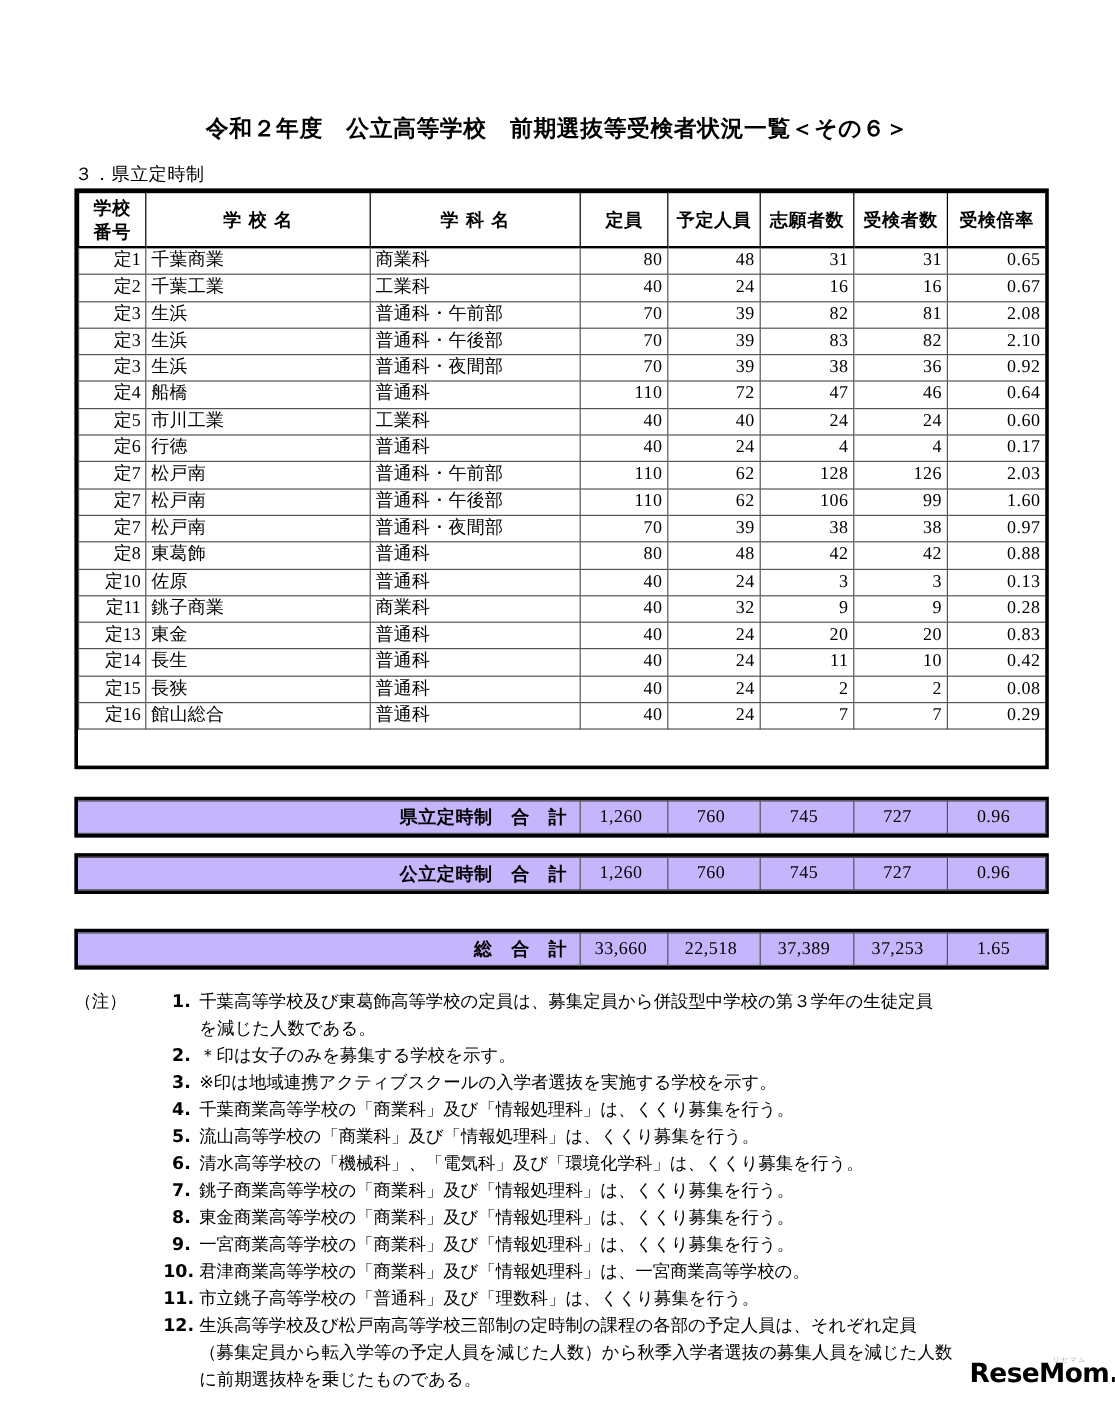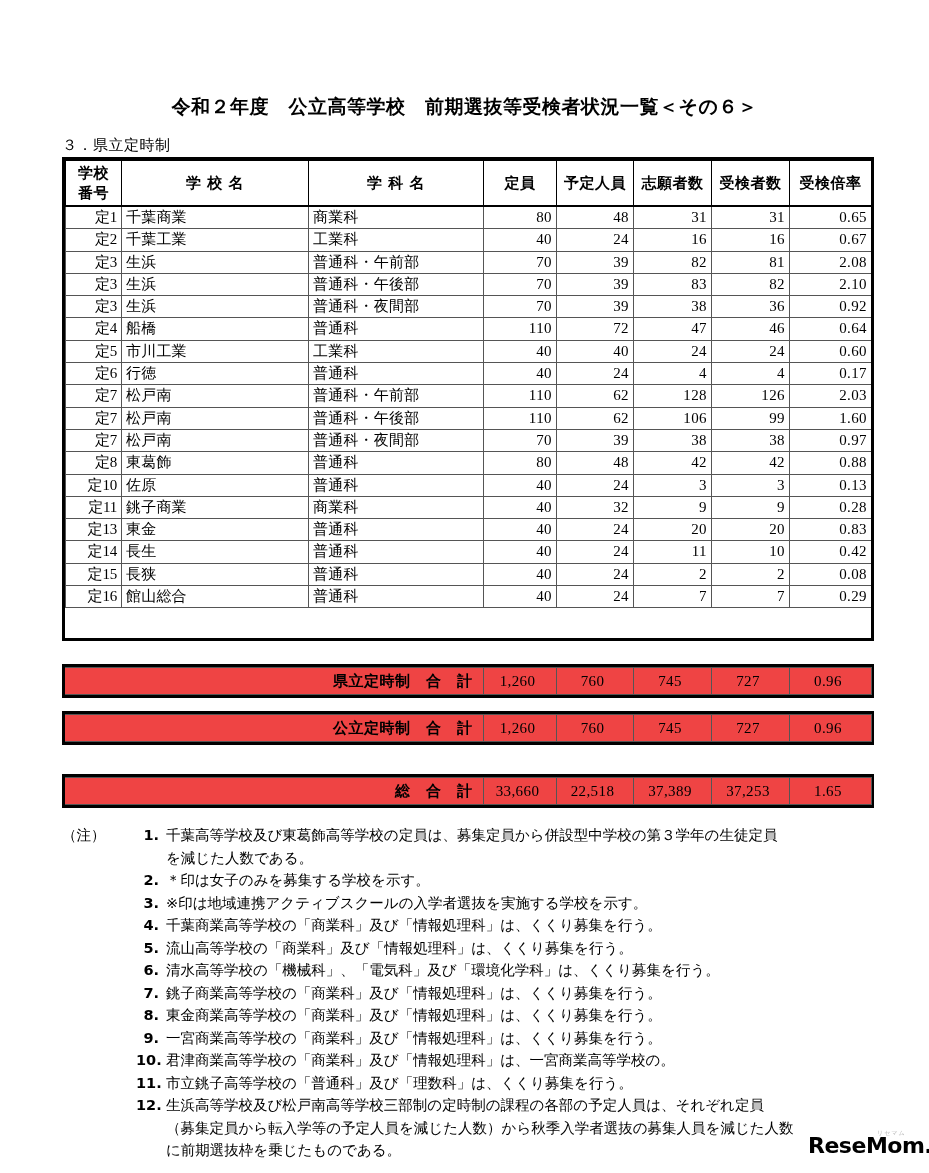--- a/index.html
+++ b/index.html
@@ -102,21 +102,21 @@
   td.txt { text-align: left; padding-left: 5px; letter-spacing: 0.2px; }
   td.num { text-align: right; padding-right: 8px; letter-spacing: 0.4px; }
 
   
   .summary-wrap {
     position: absolute;
     left: 62px;
     width: 812px;
     border: 3px solid #000;
     box-sizing: border-box;
-    background: #ef4444;
+    background: #c4b5fd;
   }
   #summary-kenritsu { top: 664px; }
   #summary-kouritsu { top: 711px; }
   #summary-sougou   { top: 774px; }
 
   table.sum {
     border-collapse: collapse;
     width: 100%;
     table-layout: fixed;
     font-size: 15px;

